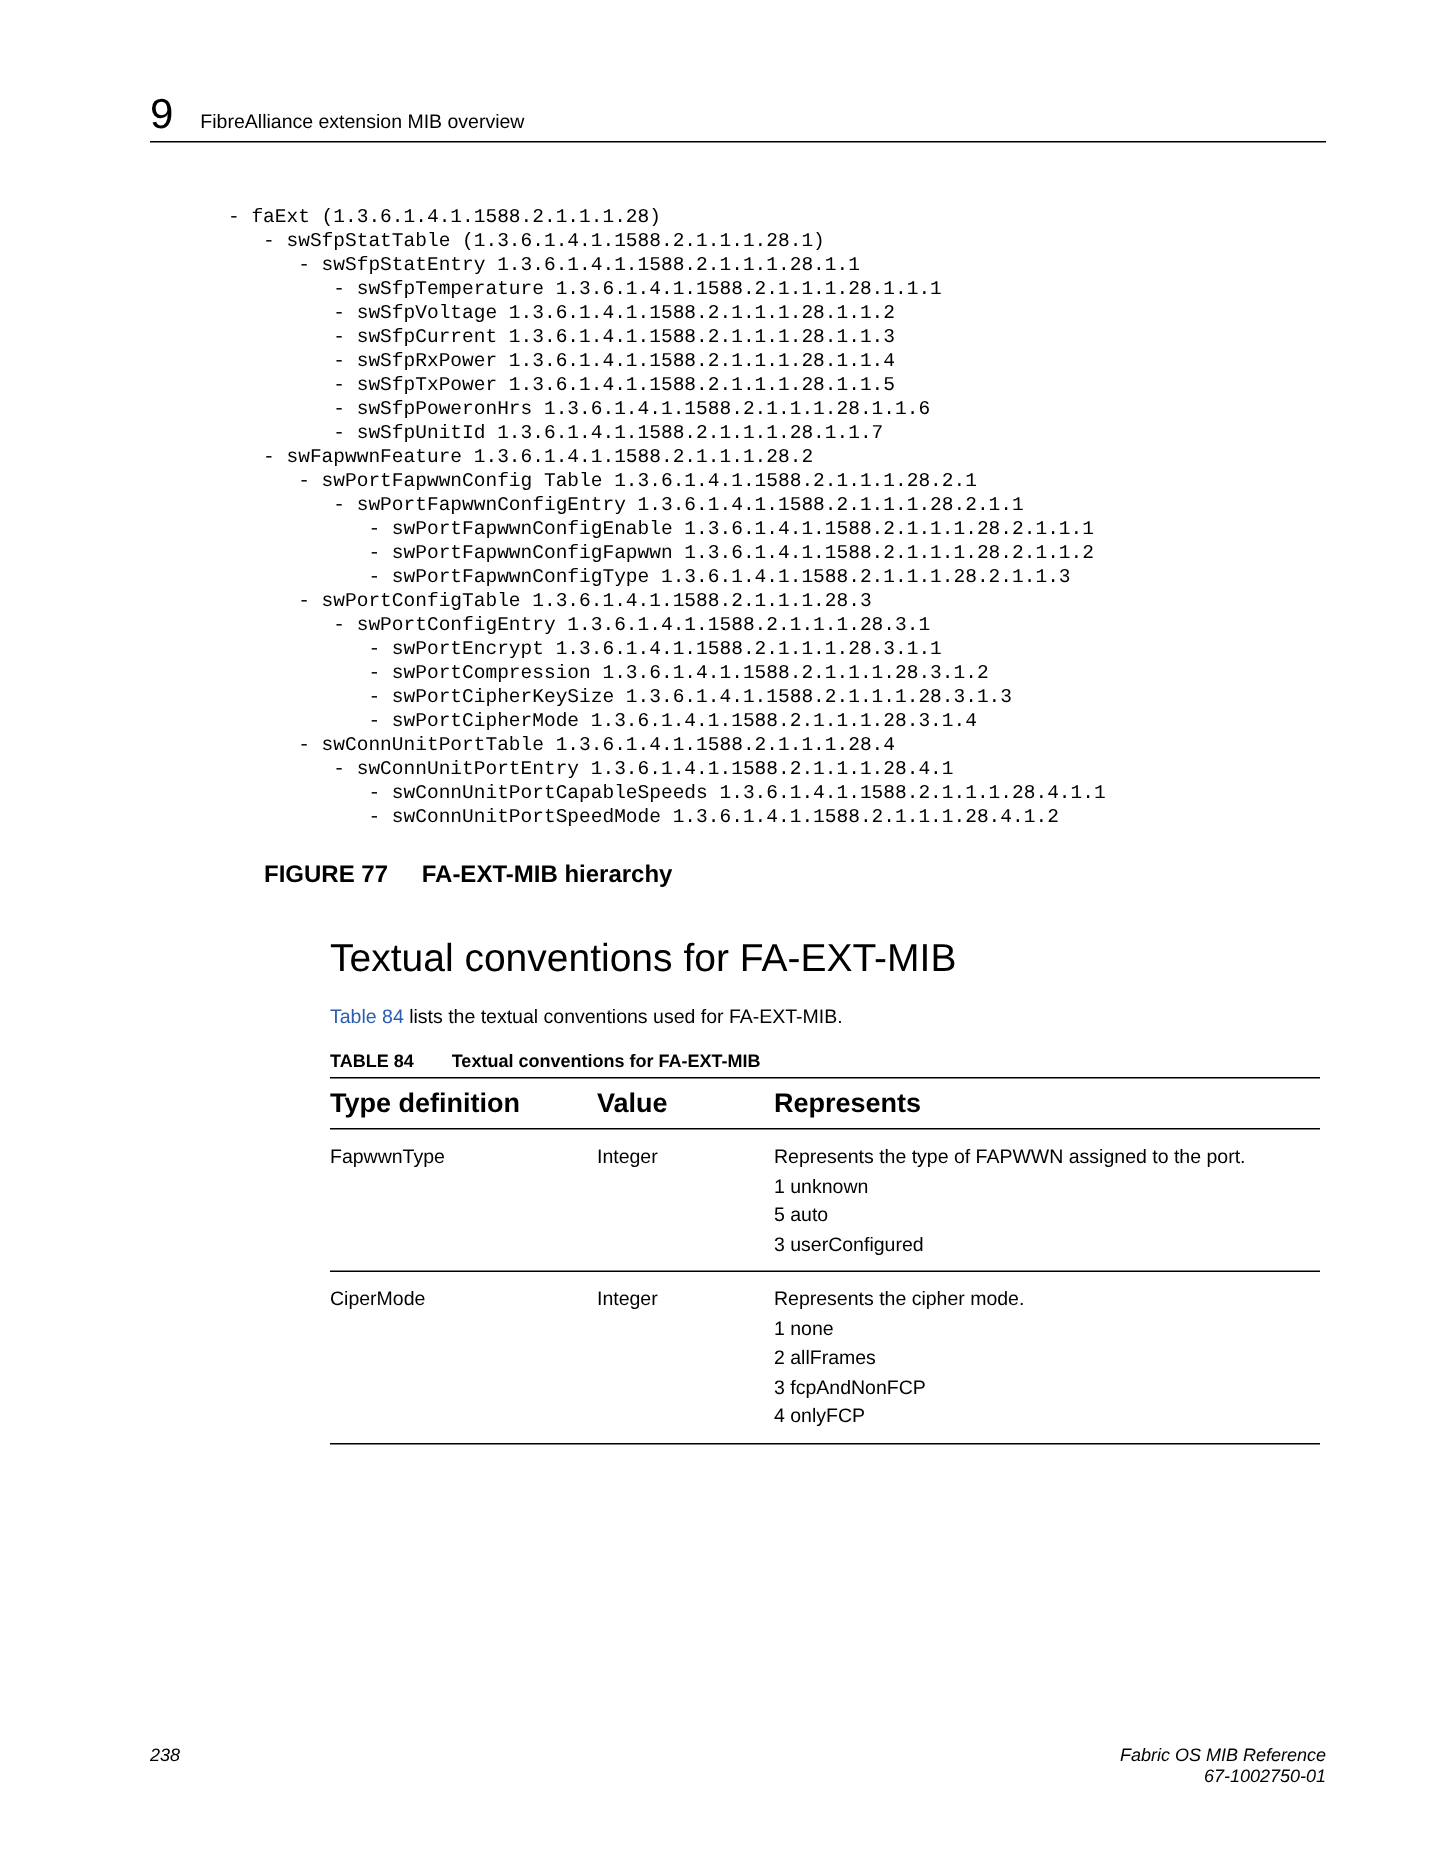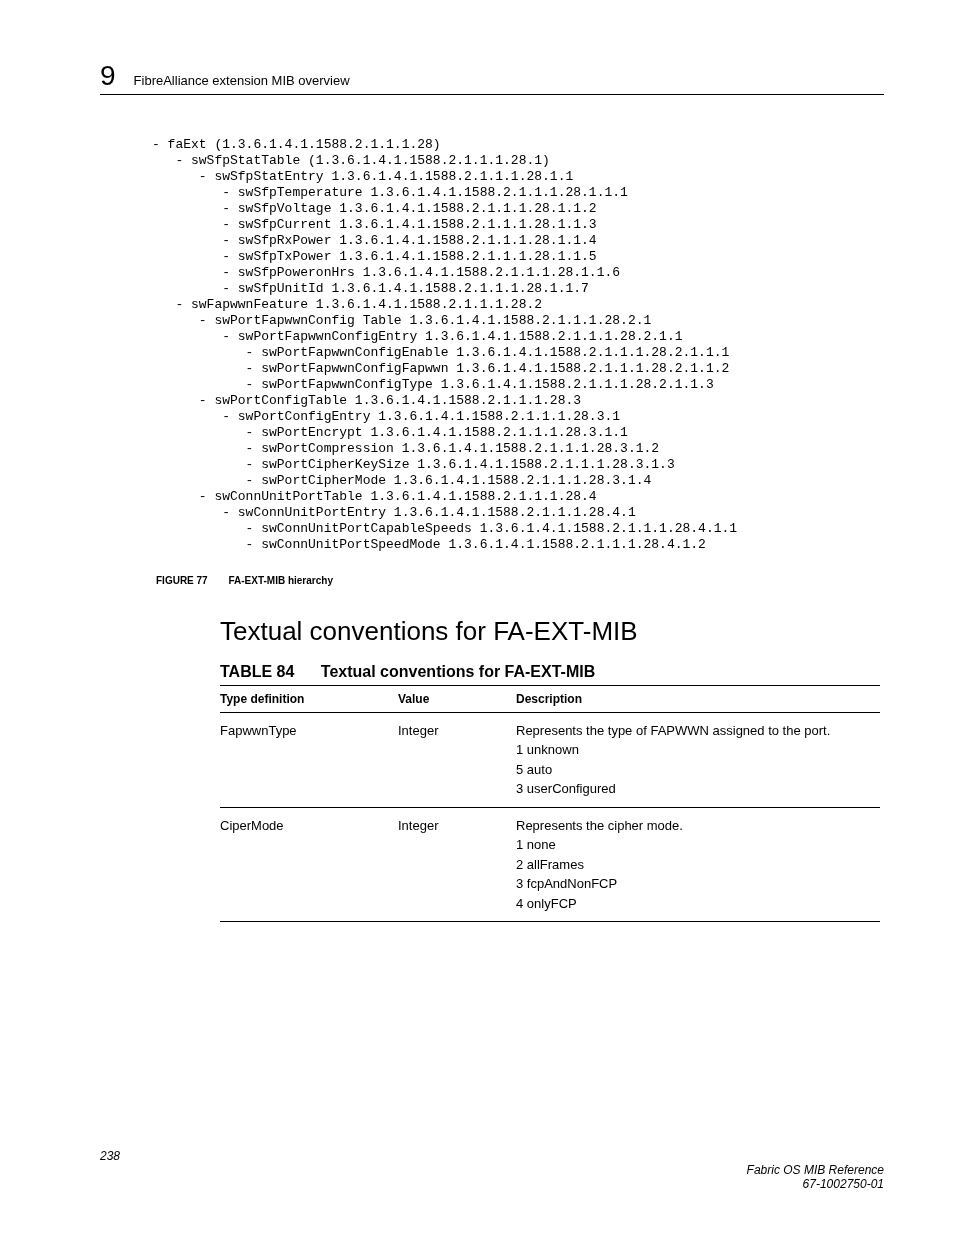--- a/index.html
+++ b/index.html
@@ -37,56 +37,56 @@
   }
   .codeblock {
     font-family: "Courier New", Courier, monospace;
     font-size: 13px;
     line-height: 1.23;
     white-space: pre;
     margin-left: 52px;
     margin-bottom: 22px;
   }
   .figlabel {
-    font-size: 10px;
-    margin-left: 56px;
+    font-size: 16px;
+    margin-left: 76px;
     margin-bottom: 30px;
   }
   .figlabel .cap { font-weight: bold; }
   .figtitle { font-weight: bold; margin-left: 18px; }
   h2.section {
     font-family: Arial, Helvetica, sans-serif;
     font-weight: 400;
     font-size: 26px;
     margin: 0 0 16px 120px;
   }
   .body-para {
     margin: 0 0 14px 120px;
     font-size: 13px;
     line-height: 1.3;
   }
   .link { color: #2a5db0; }
   .tablabel {
-    font-size: 16px;
+    font-size: 12px;
     margin-left: 120px;
     margin-bottom: 0;
   }
   .tablabel .cap { font-weight: bold; }
   .tabtitle { font-weight: bold; margin-left: 22px; }
   table.convention {
     border-collapse: collapse;
     margin-left: 120px;
     width: 660px;
     font-size: 13px;
     margin-top: 4px;
   }
   table.convention thead th {
     text-align: left;
     font-weight: bold;
-    font-size: 12px;
+    font-size: 18px;
     border-top: 1.5px solid #000;
     border-bottom: 1px solid #000;
     padding: 6px 8px 6px 0;
   }
   table.convention tbody td {
     border-bottom: 1px solid #000;
     padding: 8px 8px 8px 0;
     vertical-align: top;
     line-height: 1.5;
   }
@@ -97,21 +97,20 @@
   .col-val { width: 110px; margin-left: 20px; }
   .footer {
     position: absolute;
     bottom: 44px;
     left: 100px;
     right: 70px;
     display: flex;
     justify-content: space-between;
     font-size: 12px;
     font-style: italic;
-    flex-direction: column;
   }
   .footer .right { text-align: right; }
 </style>
 </head>
 <body>
 
 <div class="page">
   <div class="header">
     <span class="chapnum">9</span>
     <span class="runhead">FibreAlliance extension MIB overview</span>
@@ -144,32 +143,35 @@
             - swConnUnitPortCapableSpeeds 1.3.6.1.4.1.1588.2.1.1.1.28.4.1.1
             - swConnUnitPortSpeedMode 1.3.6.1.4.1.1588.2.1.1.1.28.4.1.2</div>
 
   <div class="figlabel">
     <span class="cap">FIGURE 77</span>
     <span class="figtitle">FA-EXT-MIB hierarchy</span>
   </div>
 
   <h2 class="section">Textual conventions for FA-EXT-MIB</h2>
 
+  <p class="body-para">
+    <span class="link">Table 84</span><span> lists the textual conventions used for FA-EXT-MIB.</span>
+  </p>
 
   <div class="tablabel">
     <span class="cap">TABLE 84</span>
     <span class="tabtitle">Textual conventions for FA-EXT-MIB</span>
   </div>
 
   <table class="convention">
     <thead>
       <tr>
         <th class="col-type">Type definition</th>
         <th class="col-val">Value</th>
-        <th>Description</th>
+        <th>Represents</th>
       </tr>
     </thead>
     <tbody id="table-body">
     <tr>
           <td class="col-type">FapwwnType</td>
           <td class="col-val">Integer</td>
           <td style="white-space: pre-line;">Represents the type of FAPWWN assigned to the port.
 1 unknown
 5 auto
 3 userConfigured</td>

